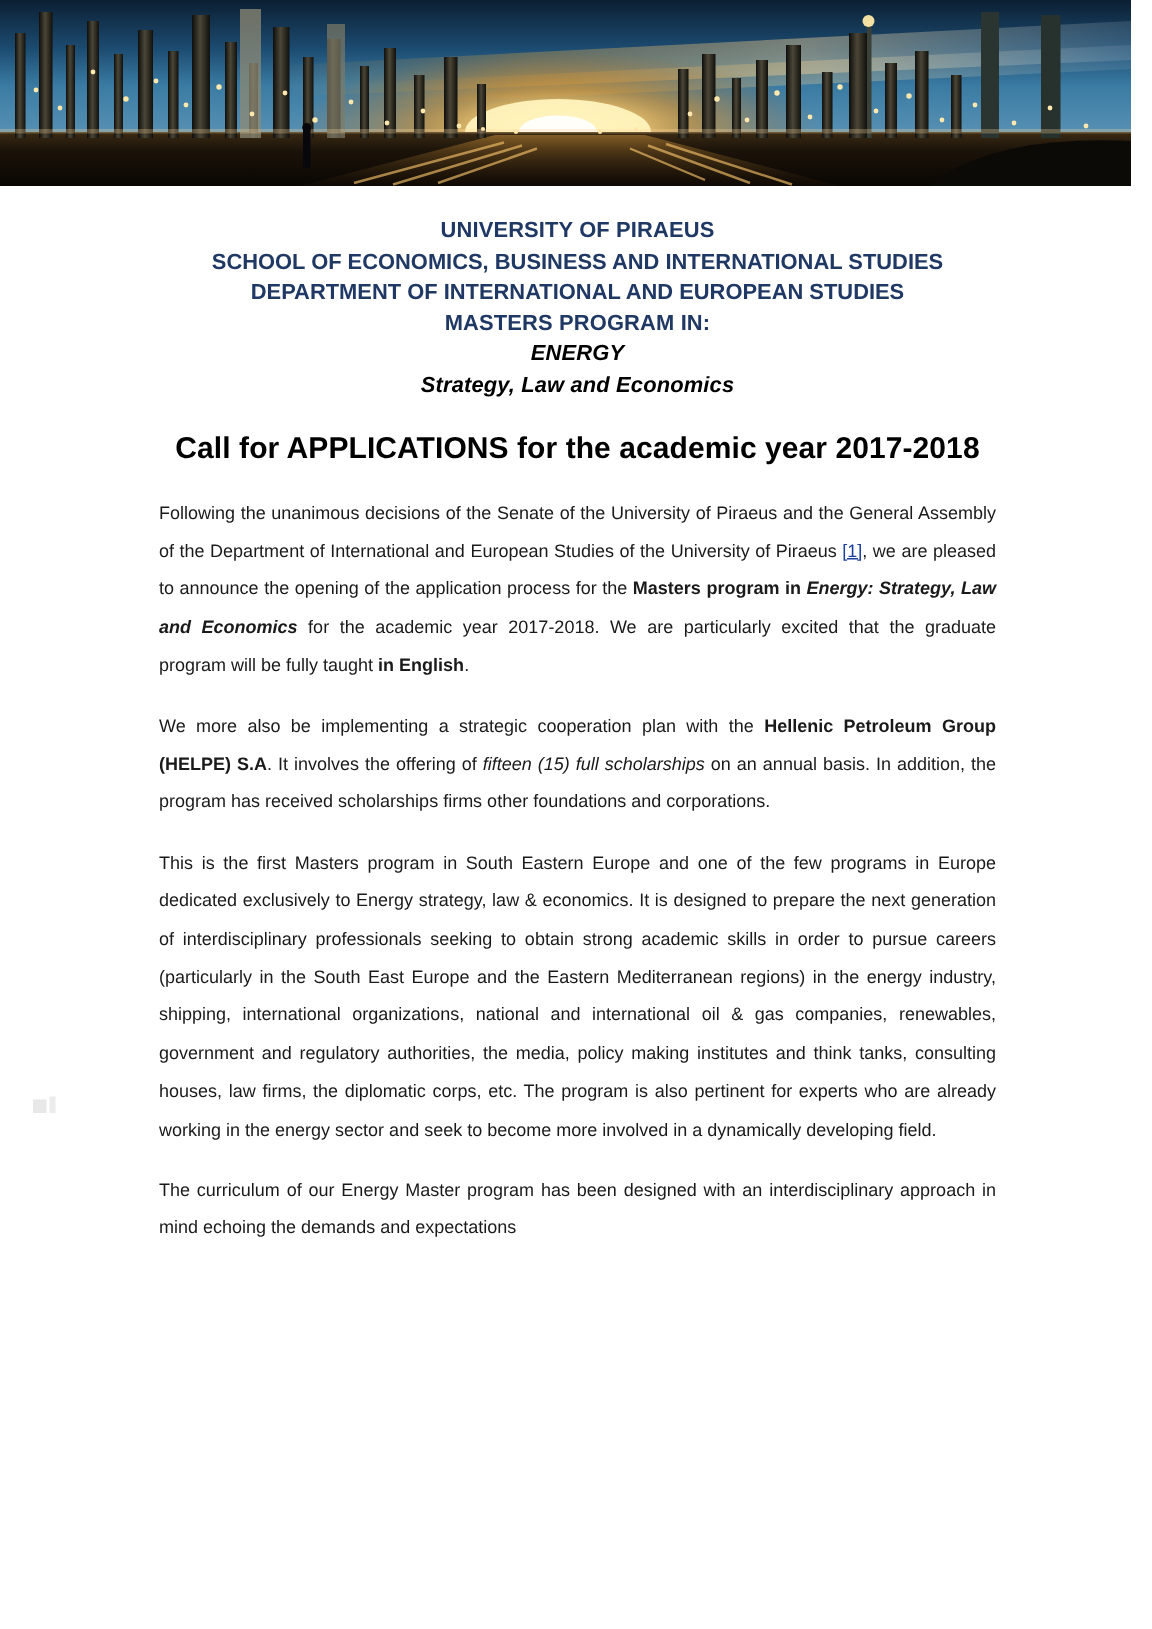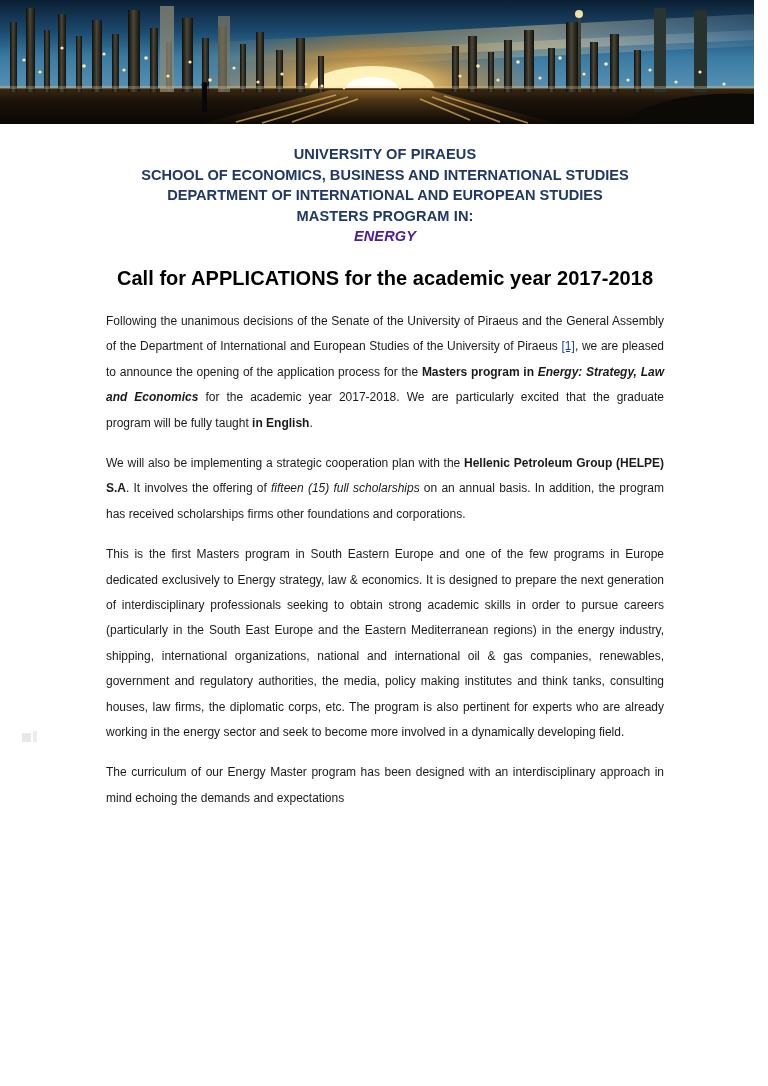--- a/index.html
+++ b/index.html
@@ -60,21 +60,21 @@
     white-space: nowrap;
   }
   .head-line.wide {
     letter-spacing: 0px;
   }
   .prog-line {
     font-weight: bold;
     font-style: italic;
     font-size: 14.6px;
     line-height: 20.6px;
-    color: #4c1d95;
+    color: #000000;
     letter-spacing: 0.1px;
   }
 
   .call-line {
     text-align: center;
     font-weight: bold;
     font-size: 20px;
     color: #000000;
     margin-top: 20px;
     letter-spacing: 0.05px;
@@ -271,26 +271,27 @@
   <div class="margin-speck2"></div>
 
   <div class="content">
 
     <div class="heading-block">
       <div class="head-line">UNIVERSITY OF PIRAEUS</div>
       <div class="head-line wide">SCHOOL OF ECONOMICS, BUSINESS AND INTERNATIONAL STUDIES</div>
       <div class="head-line wide">DEPARTMENT OF INTERNATIONAL AND EUROPEAN STUDIES</div>
       <div class="head-line">MASTERS PROGRAM IN:</div>
       <div class="prog-line">ENERGY</div>
+      <div class="prog-line">Strategy, Law and Economics</div>
     </div>
 
     <div class="call-line">Call for APPLICATIONS for the academic year 2017-2018</div>
 
     <p class="para first"><span>Following the unanimous decisions of the Senate of the University of Piraeus and the General Assembly of the   Department of International and European Studies of the University of Piraeus </span><a class="footnote-link">[1]</a><span>, we are pleased to announce the opening of the application process for the </span><b>Masters program in </b><span class="bi">Energy: Strategy, Law and Economics</span><span> for the academic year 2017-2018. We are particularly excited that the graduate program will be fully taught </span><b>in English</b><span>.</span></p>
 
-    <p class="para"><span>We will also be implementing a strategic cooperation plan with the </span><b>Hellenic Petroleum Group (HELPE) S.A</b><span>. It involves the offering of </span><i>fifteen (15) full scholarships</i><span> on an annual basis. In addition, the program has received scholarships firms other foundations and corporations.</span></p>
+    <p class="para"><span>We more also be implementing a strategic cooperation plan with the </span><b>Hellenic Petroleum Group (HELPE) S.A</b><span>. It involves the offering of </span><i>fifteen (15) full scholarships</i><span> on an annual basis. In addition, the program has received scholarships firms other foundations and corporations.</span></p>
 
     <p class="para">This is the first Masters program in South Eastern Europe and one of the few programs in Europe dedicated exclusively to Energy strategy, law &amp; economics. It is designed to prepare the next generation of interdisciplinary professionals seeking to obtain strong academic skills in order to pursue careers (particularly in the South East Europe and the Eastern Mediterranean regions) in the energy industry, shipping, international organizations, national and international oil &amp; gas companies, renewables, government and regulatory authorities, the media, policy making institutes and think tanks, consulting houses, law firms, the diplomatic corps, etc. The program is also pertinent for experts who are already working in the energy sector and seek to become more involved in a dynamically developing field.</p>
 
     <p class="para">The curriculum of our Energy Master program has been designed with an interdisciplinary approach in mind echoing the demands and expectations</p>
 
   </div>
 </div>
 
 </body></html>

